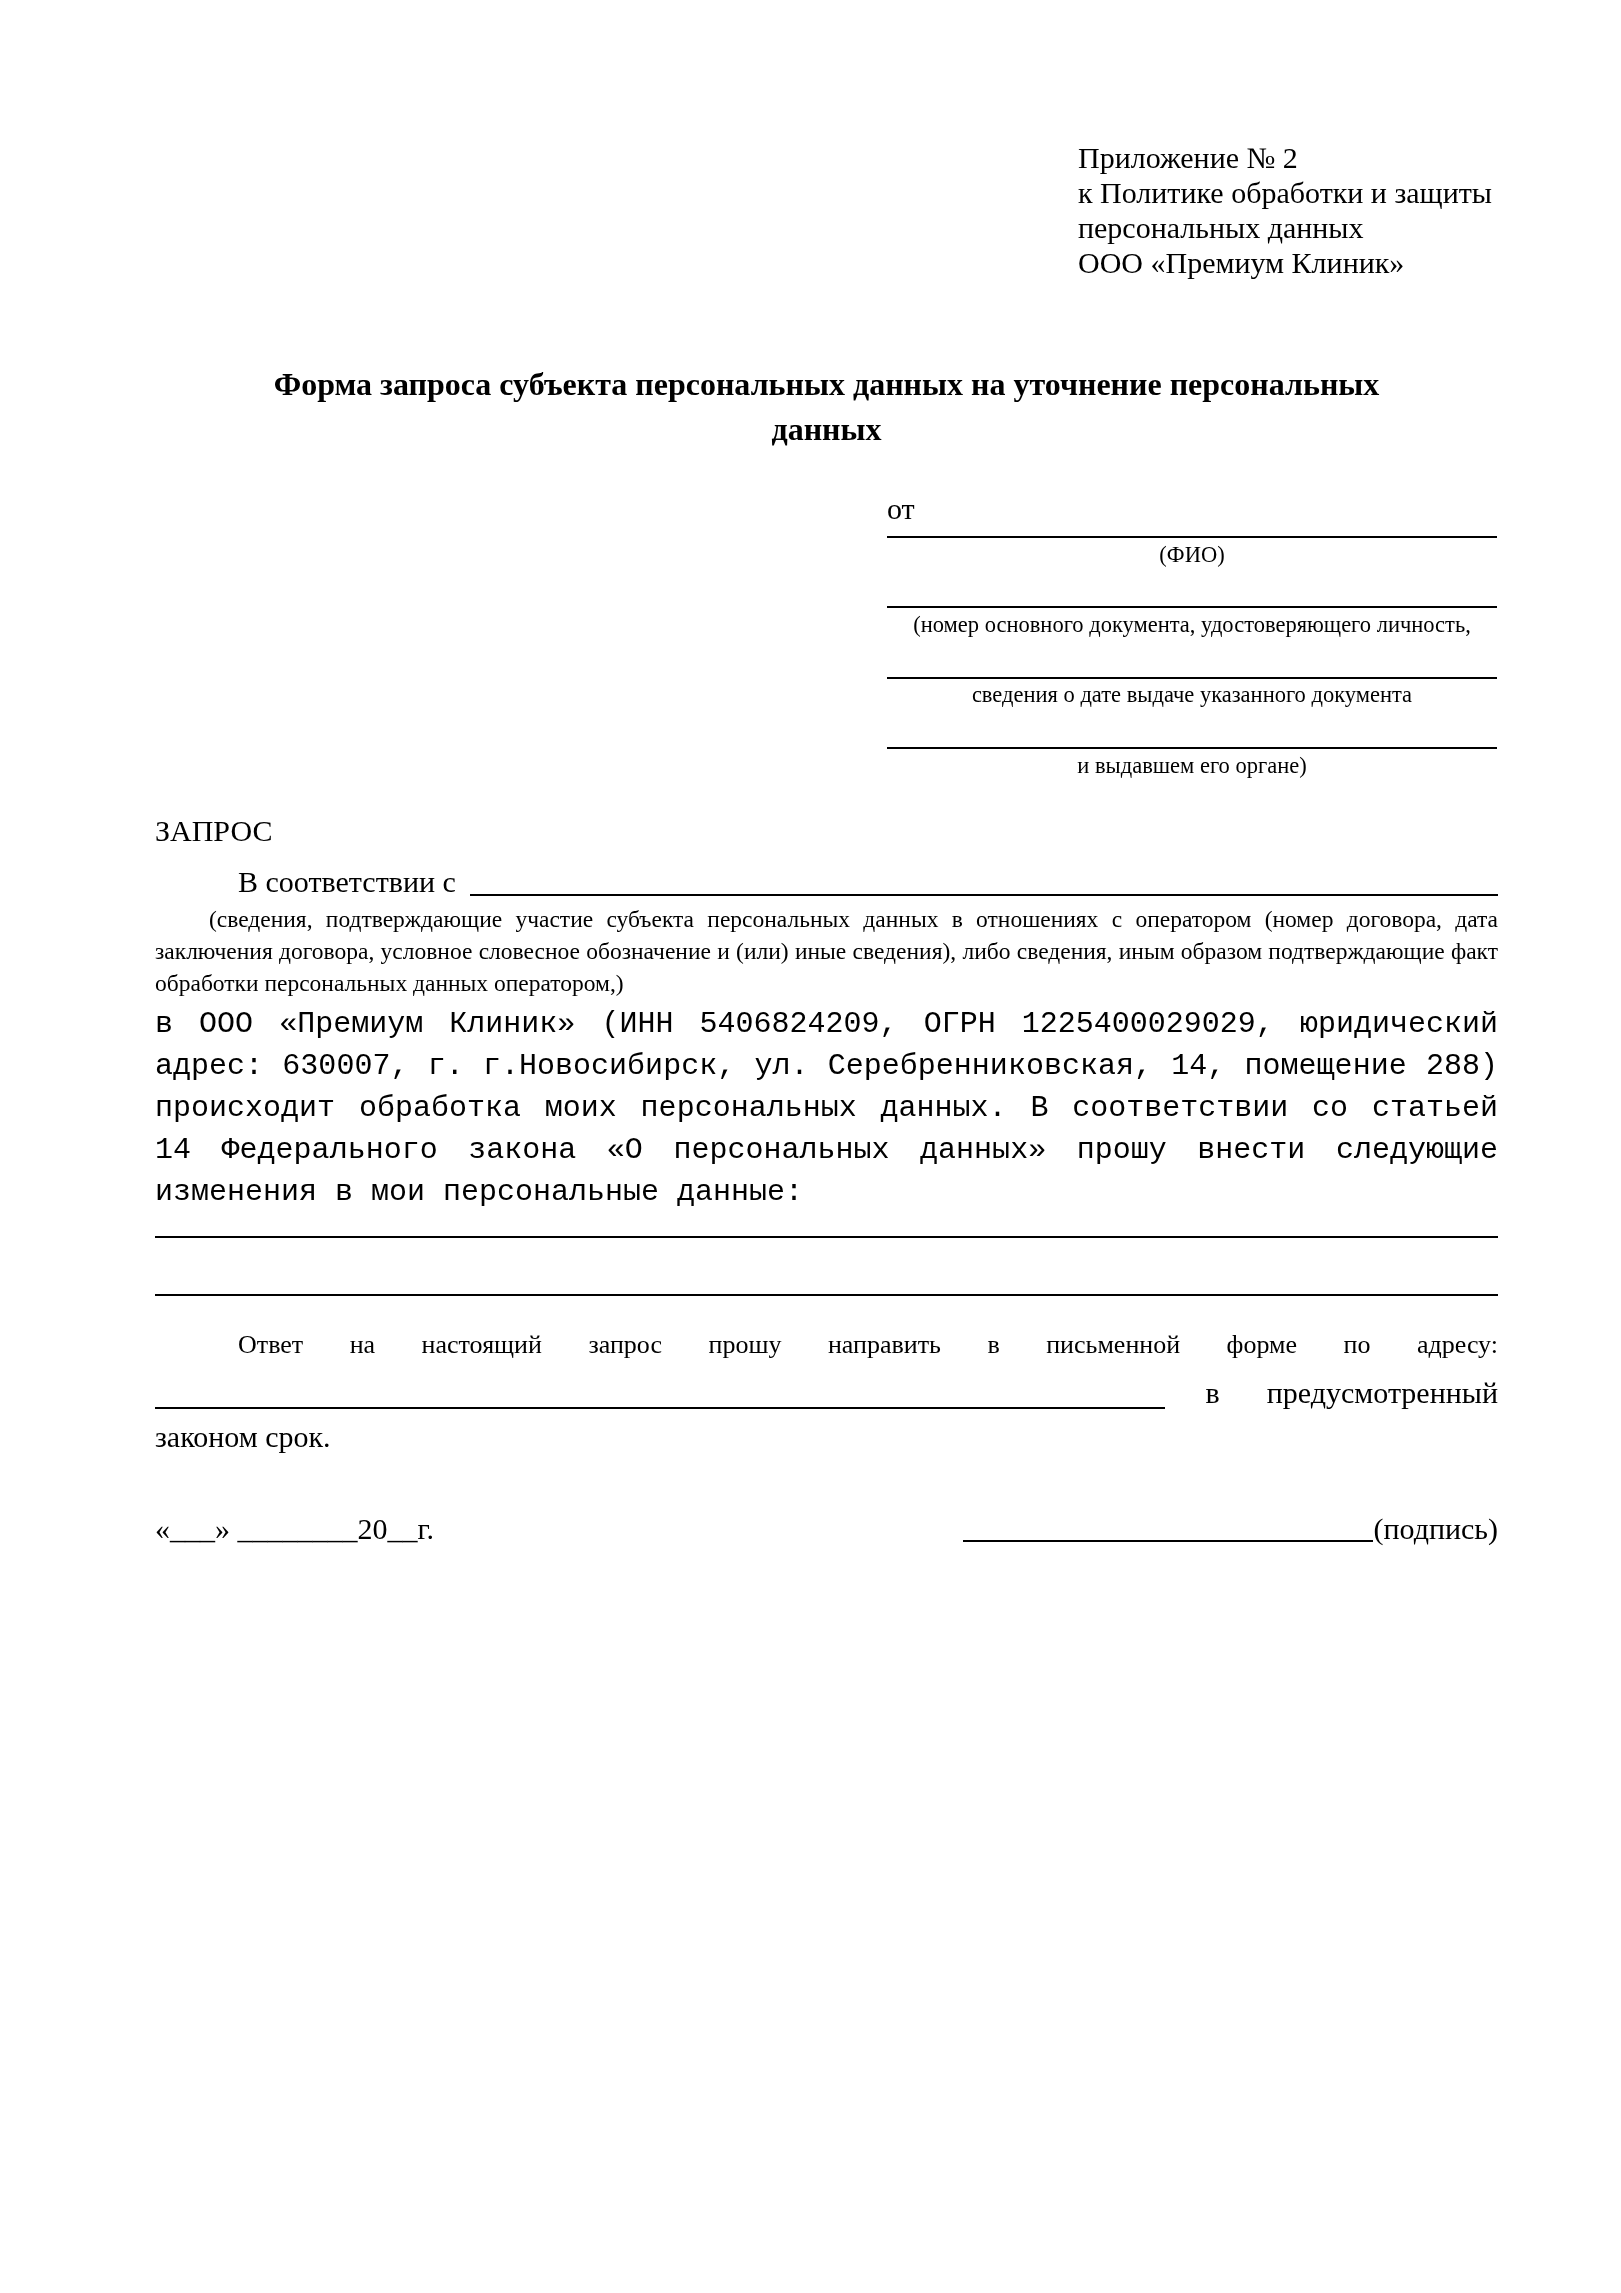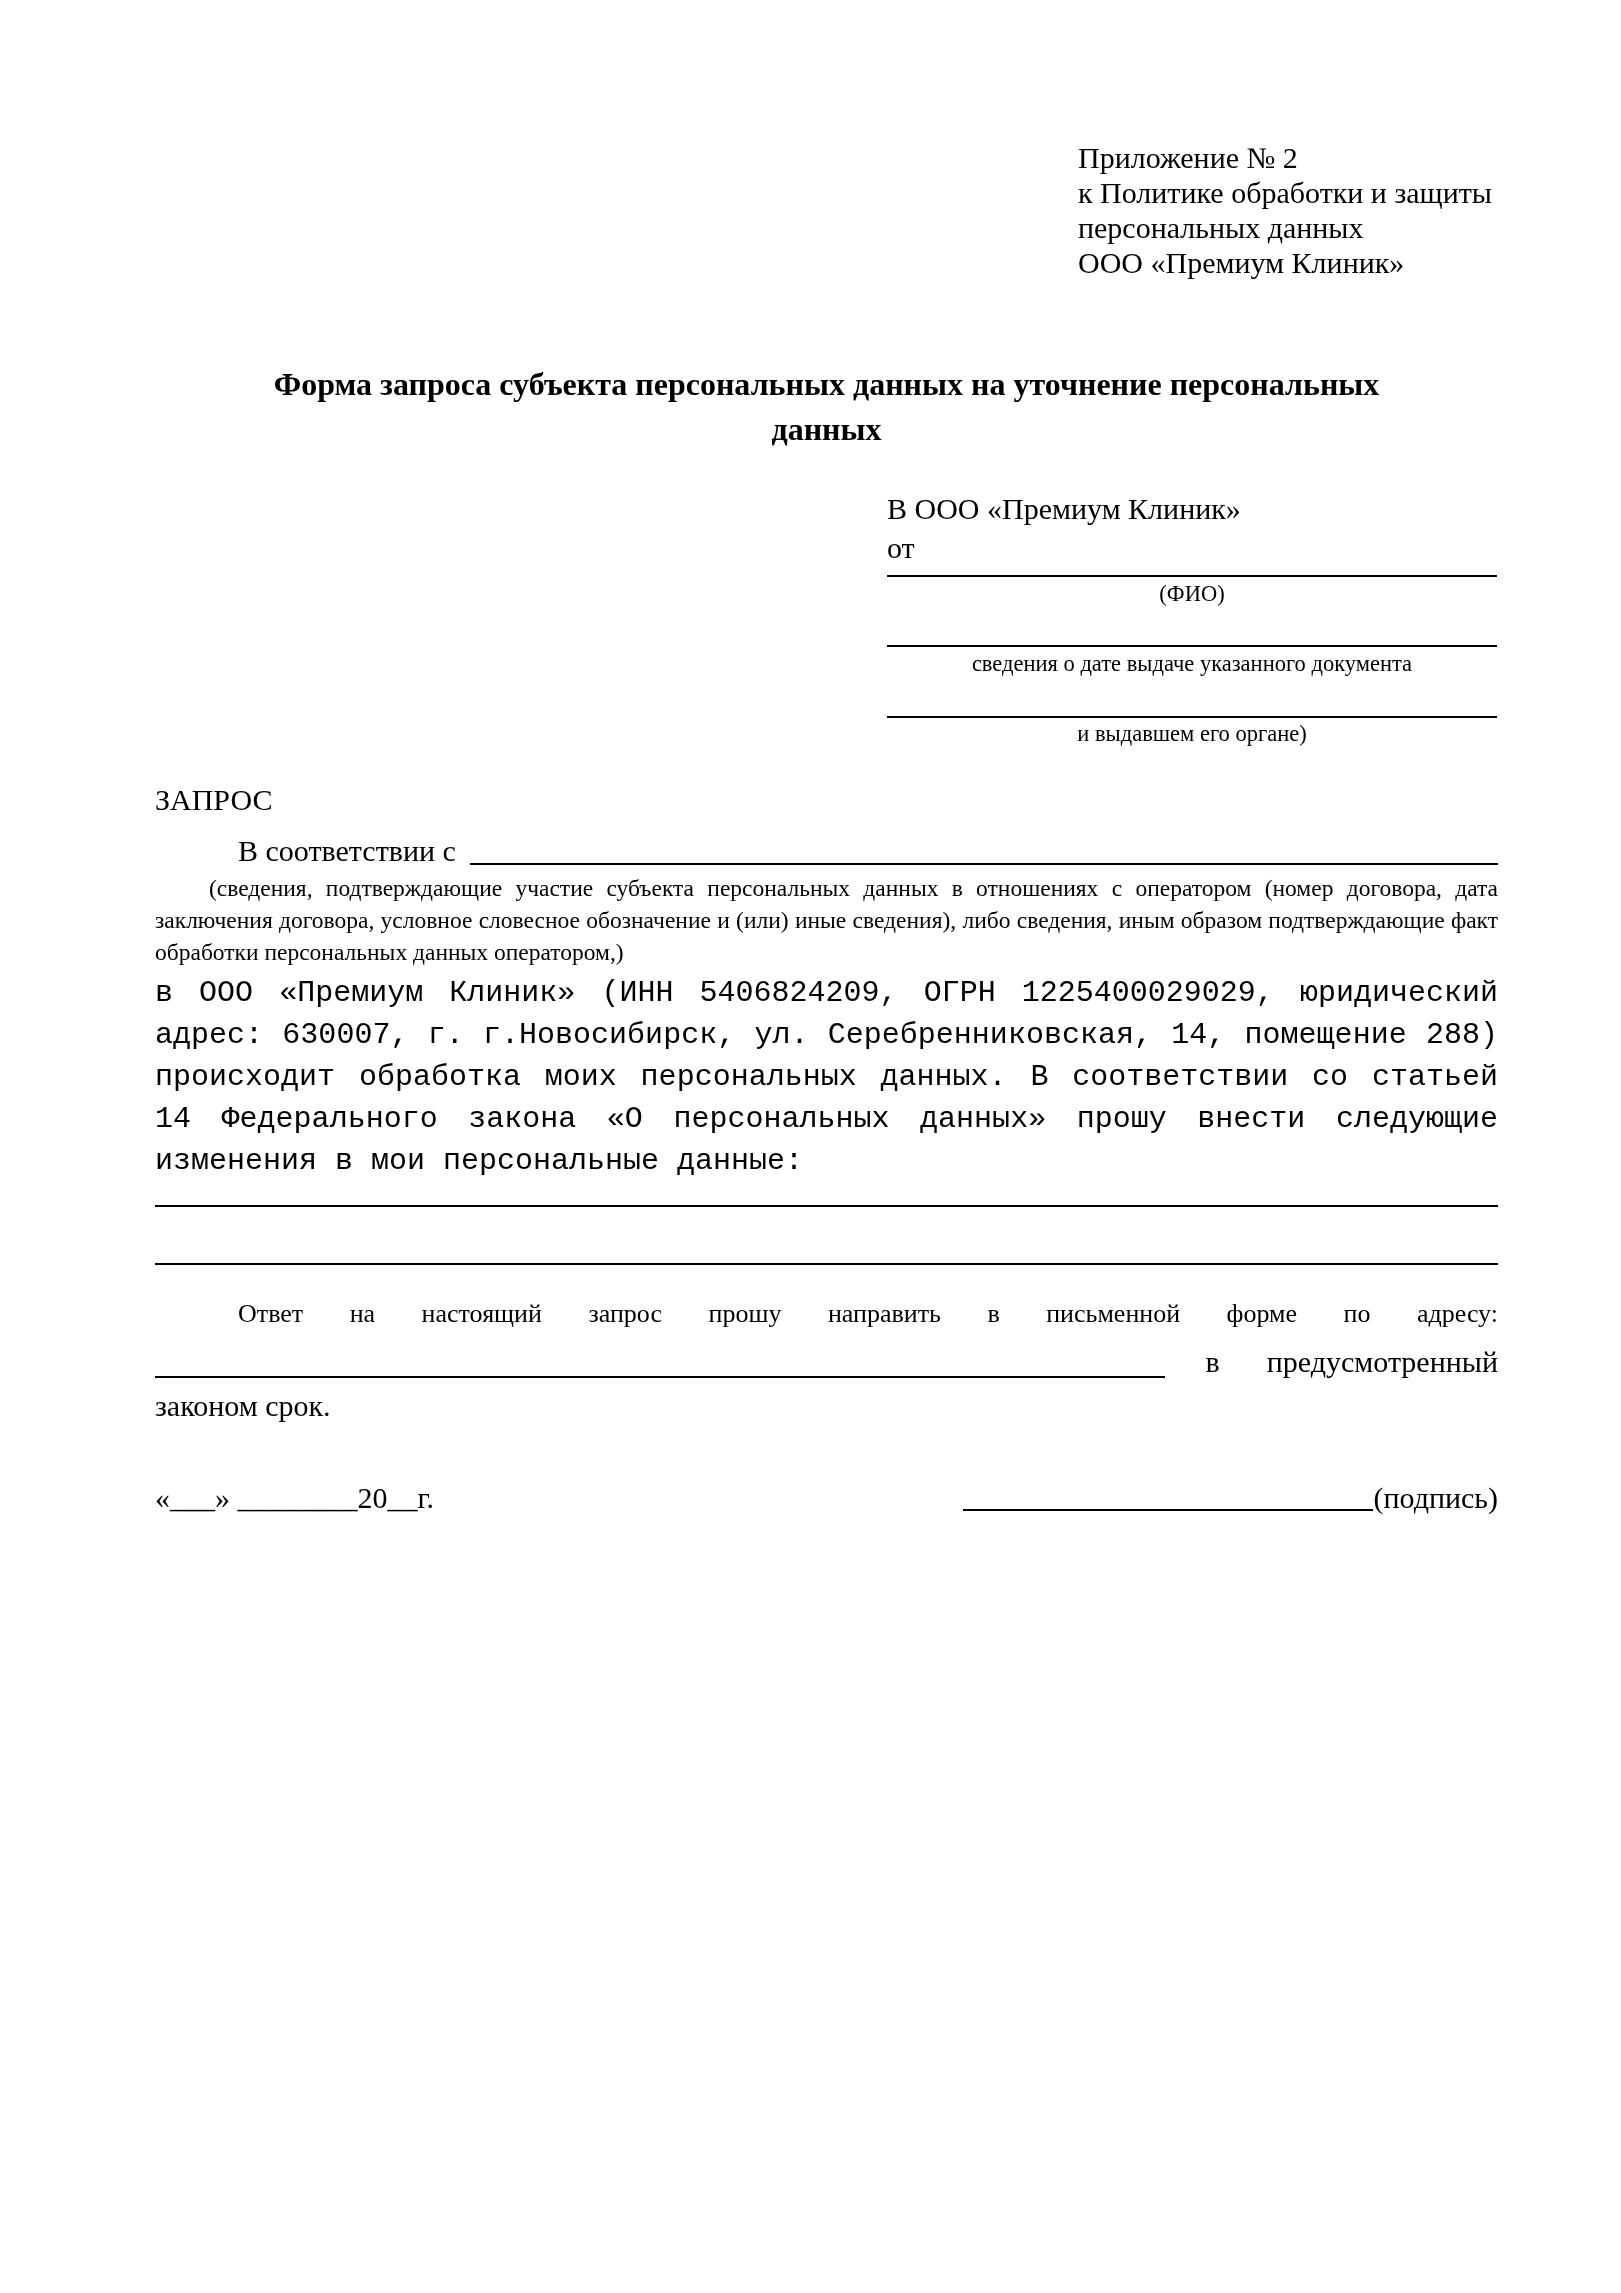--- a/index.html
+++ b/index.html
@@ -51,28 +51,31 @@
   <div class="appendix">
     <div>Приложение № 2</div>
     <div>к Политике обработки и защиты</div>
     <div>персональных данных</div>
     <div>ООО «Премиум Клиник»</div>
   </div>
 
   <div class="title">Форма запроса субъекта персональных данных на уточнение персональных данных</div>
 
   <div class="addressee">
-    <div>В ООО «Премиум Клиник»</div>
     <div>от</div>
 
     <div class="addr-field">
       <div class="rule"></div>
       <div class="caption">(ФИО)</div>
     </div>
 
+    <div class="addr-field">
+      <div class="rule"></div>
+      <div class="caption">(номер основного документа, удостоверяющего личность,</div>
+    </div>
 
     <div class="addr-field">
       <div class="rule"></div>
       <div class="caption">сведения о дате выдаче указанного документа</div>
     </div>
 
     <div class="addr-field">
       <div class="rule"></div>
       <div class="caption">и выдавшем его органе)</div>
     </div>

